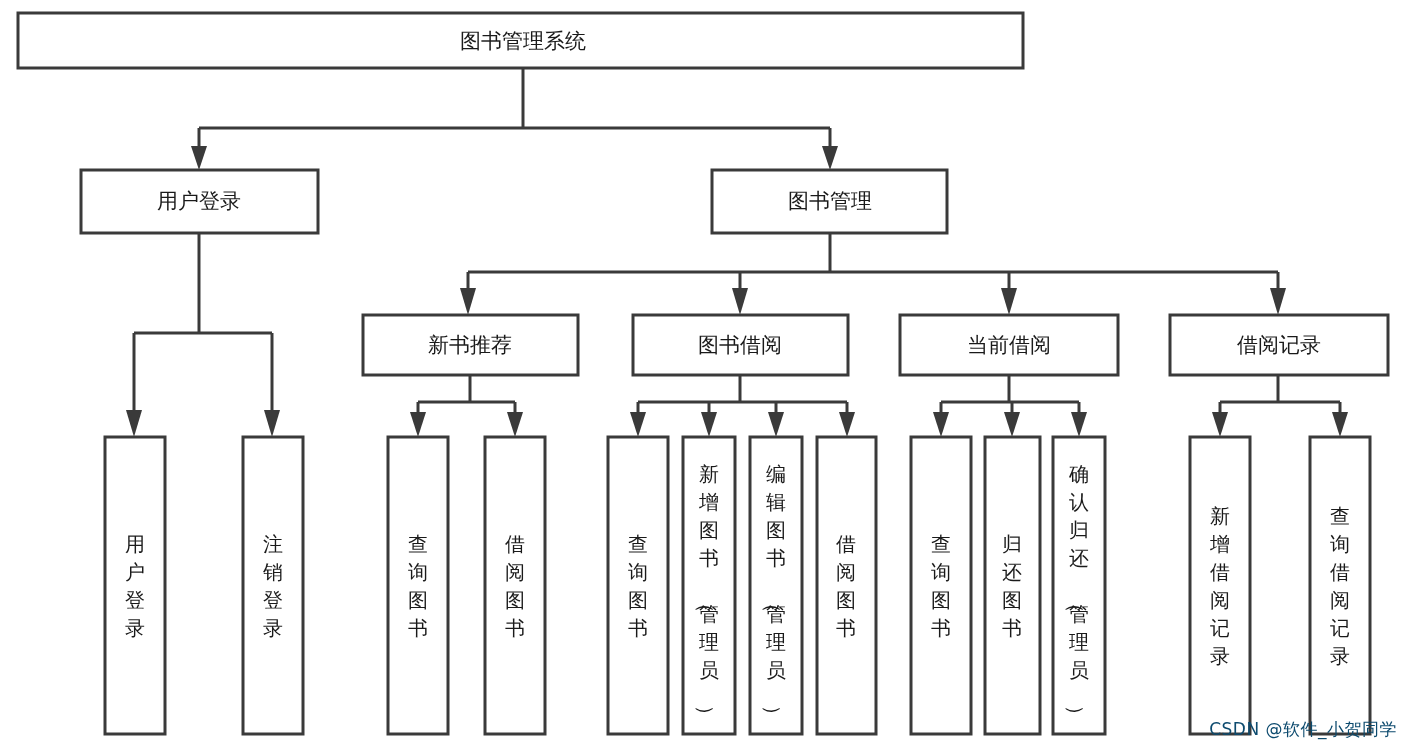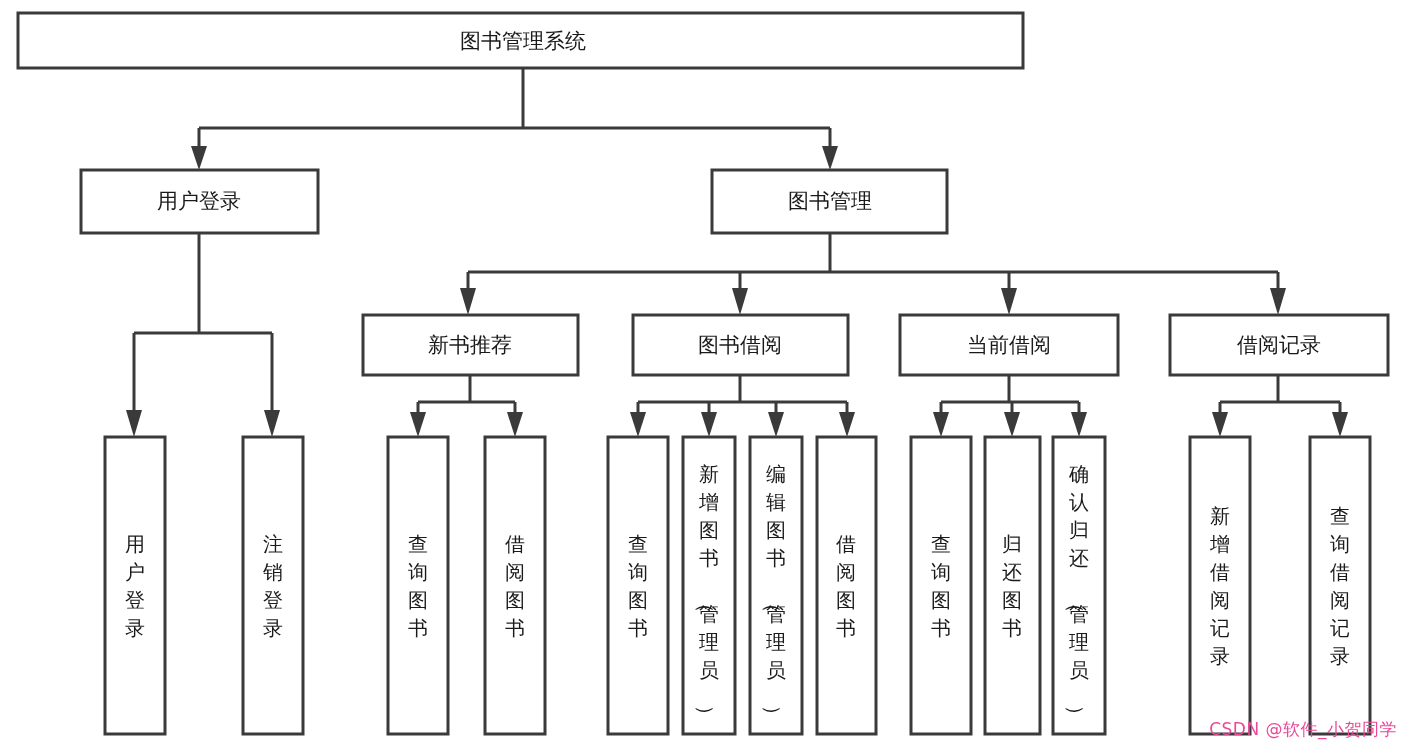--- a/index.html
+++ b/index.html
@@ -53,21 +53,21 @@
     font-size: 20px;
     fill: #1a1a1a;
     text-anchor: middle;
   }
   .watermark-text {
     position: absolute;
     right: 8px;
     bottom: 6px;
     font-family: "DejaVu Sans", "Liberation Sans", sans-serif;
     font-size: 17px;
-    color: #ec4899;
+    color: #0c4a6e;
     white-space: nowrap;
     letter-spacing: 0.5px;
   }
 </style>
 </head>
 <body>
 
 <div id="diagram-root">
 
   <svg id="tree-svg" viewBox="0 0 1405 747" xmlns="http://www.w3.org/2000/svg">

